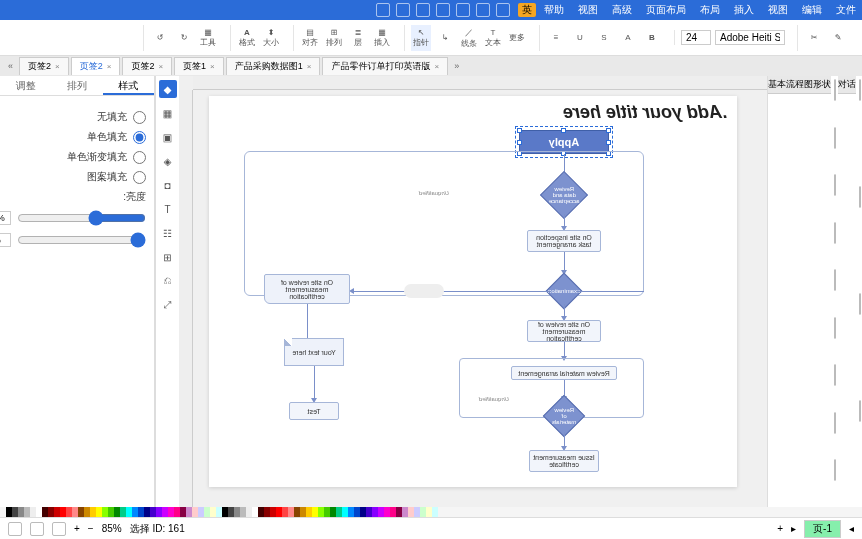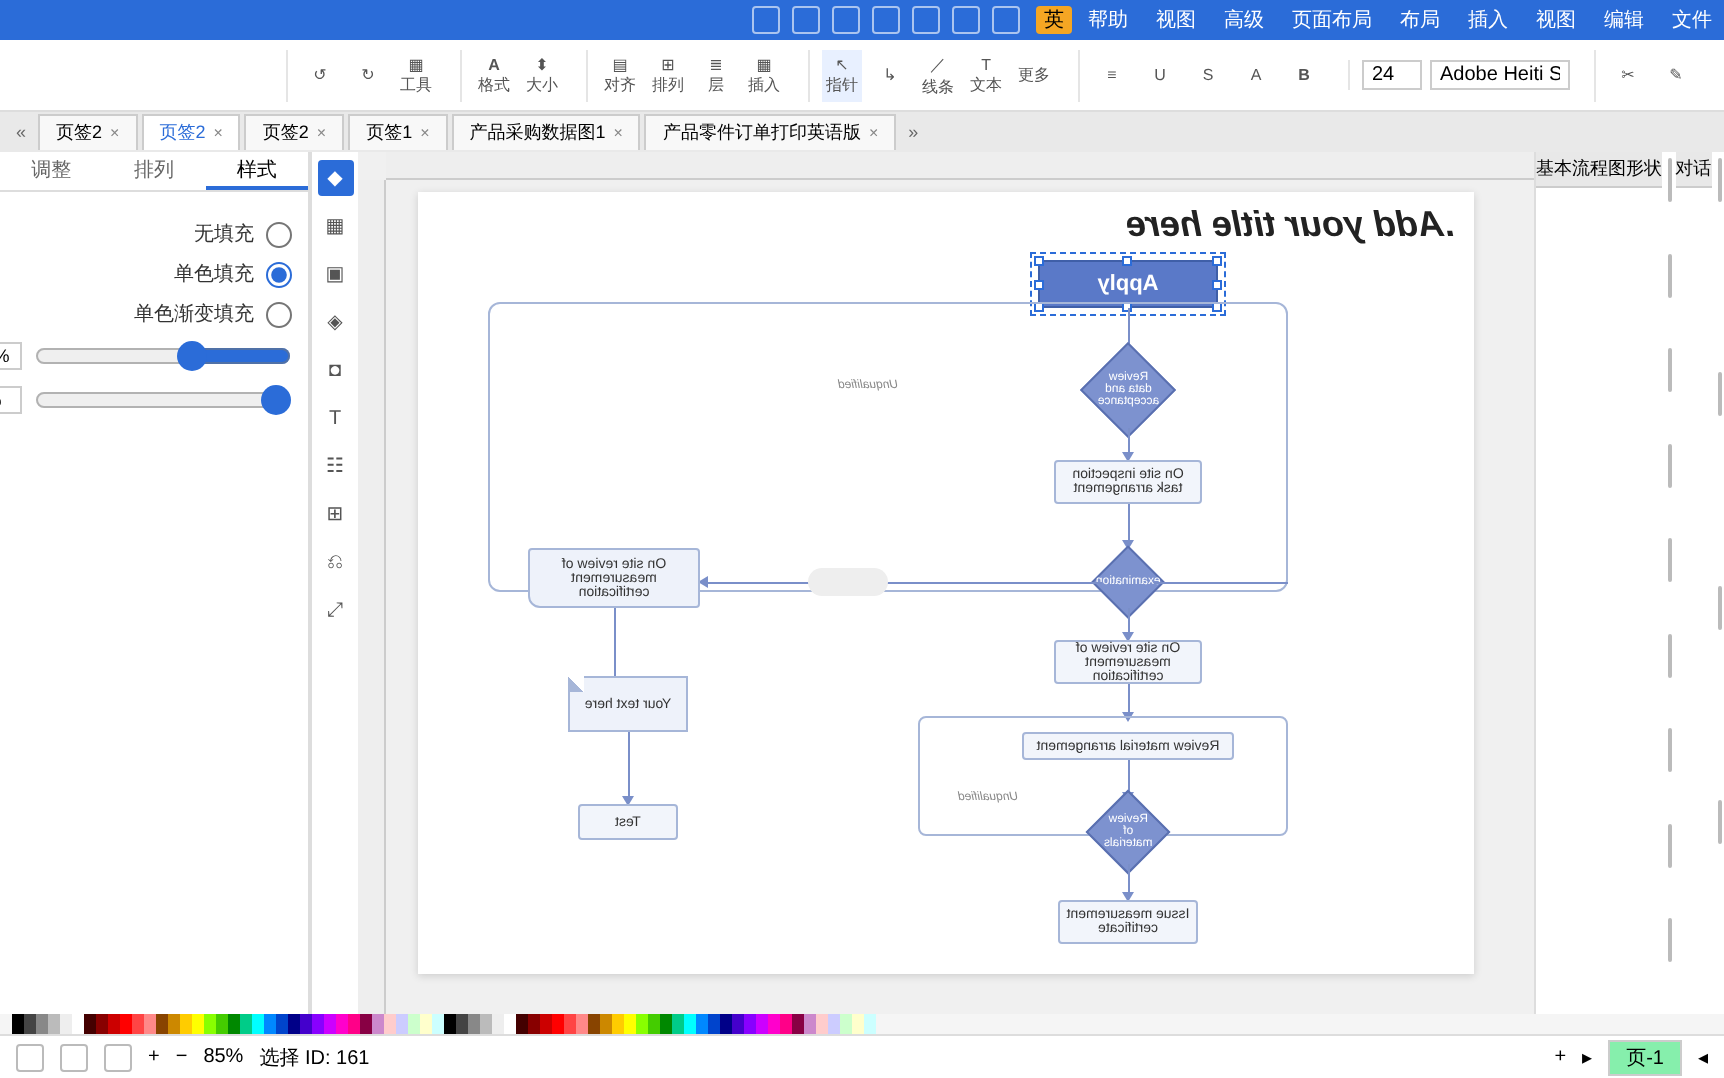--- a/index.html
+++ b/index.html
@@ -516,21 +516,28 @@
           <span>无填充</span>
         </div>
       <div class="prop-row">
           <input type="radio" name="fill" checked="" style="">
           <span>单色填充</span>
         </div>
       <div class="prop-row">
           <input type="radio" name="fill" style="">
           <span>单色渐变填充</span>
         </div>
-
+      <div class="prop-row">
+          <input type="radio" name="fill" style="">
+          <span>图案填充</span>
+        </div>
+
+      <div class="prop-row">
+        <span>亮度:</span>
+      </div>
       <div class="prop-row">
         <input type="range" class="slider" min="-100" max="100" value="-25" style="">
         <input class="pct-out" value="-25 %" style="">
       </div>
       <div class="prop-row">
         <input type="range" class="slider" min="0" max="100" value="0" style="">
         <input class="pct-out" value="0 %" style="">
       </div>
     </div>
   </div>

